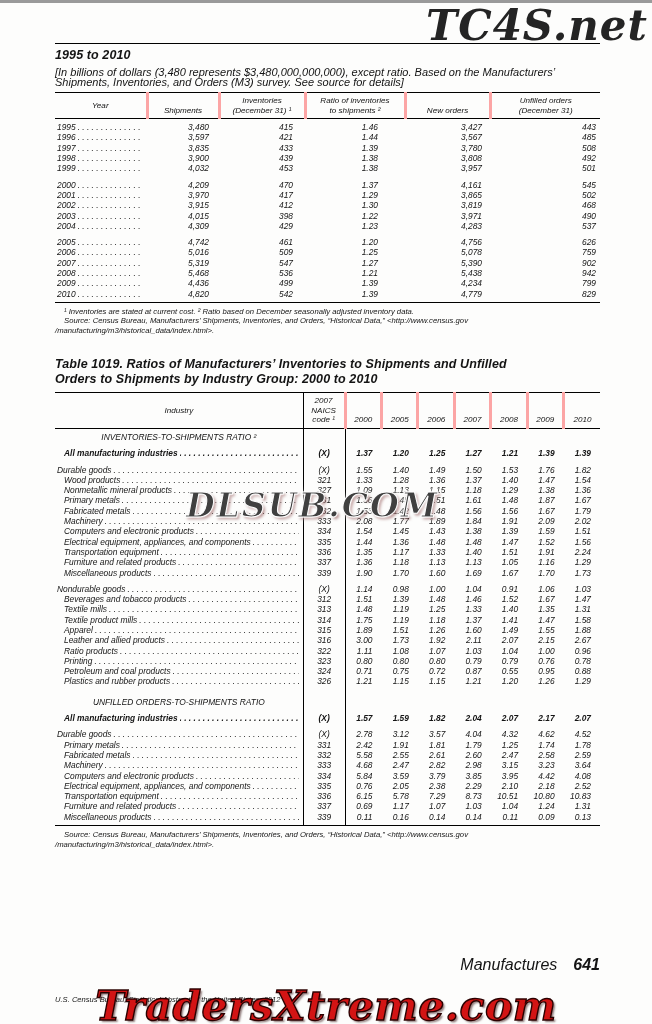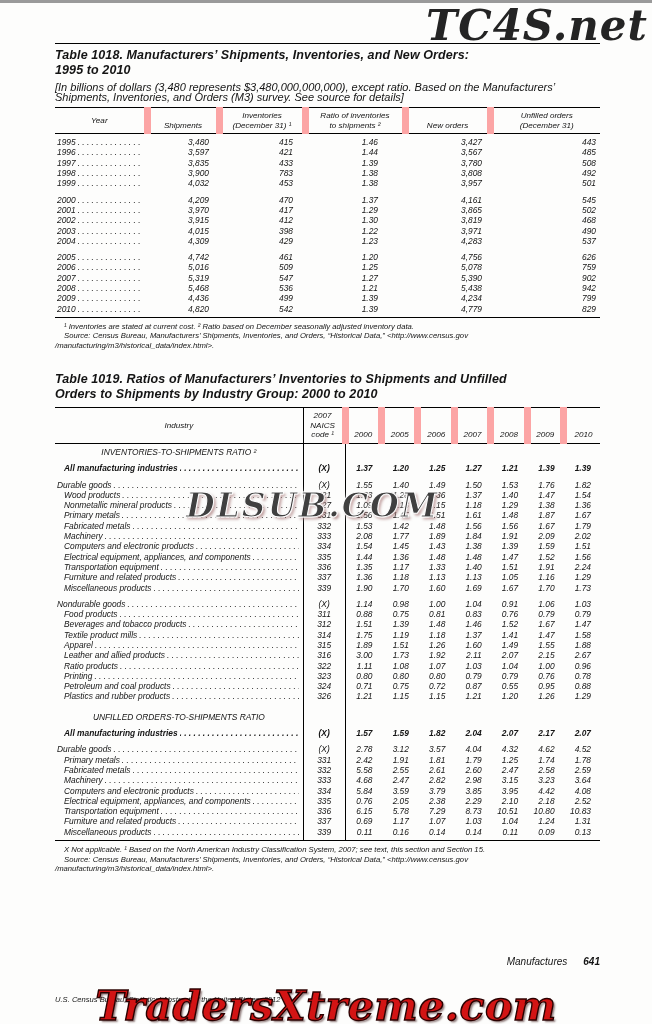--- a/index.html
+++ b/index.html
@@ -11,21 +11,21 @@
   }
   .content { position:absolute; left:55px; top:0; width:545px; }
   .toprule { margin-top:40px; border-top:1.6px solid #000; }
   .t-title { margin-top:4px; font-size:12.5px; font-weight:bold; line-height:15px; letter-spacing:.1px; }
   .t-note { margin-top:5px; font-size:11px; line-height:9.6px; }
   .t-title2 { margin-top:22px; }
 
   table.tbl { width:100%; border-collapse:collapse; table-layout:fixed; margin-top:5px;
     border-top:1px solid #000; border-bottom:1px solid #000; font-size:8.4px; }
   .tbl thead th { font-weight:normal; font-size:8.1px; line-height:9.5px; vertical-align:bottom;
-    padding:3px 2px; border-bottom:1px solid #000; border-left:7px solid #fca5a5; text-align:center; }
+    padding:3px 2px; border-bottom:1px solid #000; border-left:3px solid #fca5a5; text-align:center; }
   .tbl thead th:first-child { border-left:none; }
   .tbl td { line-height:10.3px; padding:0 2px; vertical-align:bottom; }
   .tbl tbody tr:first-child td { padding-top:3px; }
   .tbl tbody tr:last-child td { padding-bottom:3px; }
   tr.gap td { padding-top:6px; }
   tr.gap2 td { padding-top:10px; }
   tr.bold { font-weight:bold; }
   td.num { text-align:right; }
 
   #t1018 thead th.h-year { vertical-align:middle; }
@@ -44,21 +44,21 @@
 
   .lead { display:flex; overflow:hidden; }
   .lead .t { white-space:nowrap; }
   .lead .d { flex:1; overflow:hidden; white-space:nowrap; margin:0 2px; }
   .lead .d::before { content:". . . . . . . . . . . . . . . . . . . . . . . . . . . . . . . . . . . . . . . . . . . . . . . . . . . . . . . . . . . . . . . . . . ."; }
 
   .fn { margin-top:4px; font-size:7.7px; line-height:9.5px; }
   .fn p { text-indent:9px; }
   .fn p.noind { text-indent:0; }
 
-  .runhead { position:absolute; top:953px; right:52px; font-size:10px; color:#141414;padding-left:18px; }
+  .runhead { position:absolute; top:953px; right:52px; font-size:16px; color:#141414;padding-left:18px; }
   .runhead .num { font-weight:bold; margin-left:16px; }
   .imprint { position:absolute; top:992px; left:55px; font-size:7.6px; color:#141414; }
 
   .wm { position:absolute; font-family:"DejaVu Serif",serif; font-weight:bold; white-space:nowrap; z-index:5; }
   .wm-top { top:-2px; right:4px; font-size:42px; color:#242424; letter-spacing:1px; }
   .wm-mid { top:483px; left:186px; font-size:33px; color:#404040; letter-spacing:2px;
     -webkit-text-stroke:1px #ffffff;
     text-shadow:0 0 2px #fff, 0 0 6px rgba(255,255,255,.95), 2px 2px 3px rgba(90,0,0,.55); }
   .wm-bot { top:979px; left:50%; transform:translateX(-50%); font-size:41px; color:#d31414;
     -webkit-text-stroke:1.4px #2a0000; letter-spacing:.5px;
@@ -69,21 +69,20 @@
 
 <div class="page">
 
   <div class="wm wm-top">TC4S.net</div>
 
   <div class="content">
 
     <div class="toprule"></div>
 
     <div class="t-title">
-      <div>Table 1018. Manufacturers’ Shipments, Inventories, and New Orders:</div>
       <div>1995 to 2010</div>
     </div>
 
     <div class="t-note">[In billions of dollars (3,480 represents $3,480,000,000,000), except ratio. Based on the Manufacturers’ Shipments, Inventories, and Orders (M3) survey. See source for details]</div>
 
     <table class="tbl" id="t1018">
       <colgroup>
         <col style="width:92px">
           <col style="width:72px">
           <col style="width:86px">
@@ -154,21 +153,21 @@
   </tr>
 
   <tr>
     <td>
       <span class="lead">
                 <span class="t">1998</span>
                 <span class="d"></span>
               </span>
     </td>
     <td class="num c1">3,900</td>
-    <td class="num c2">783</td>
+    <td class="num c2">439</td>
     <td class="num c3">1.38</td>
     <td class="num c4">3,808</td>
     <td class="num c5">492</td>
   </tr>
 
   <tr>
     <td>
       <span class="lead">
                 <span class="t">1999</span>
                 <span class="d"></span>
@@ -608,54 +607,54 @@
     <td class="code">(X)</td>
     <td class="num">1.14</td>
     <td class="num">0.98</td>
     <td class="num">1.00</td>
     <td class="num">1.04</td>
     <td class="num">0.91</td>
     <td class="num">1.06</td>
     <td class="num">1.03</td>
   </tr>
 
-  <tr class="ind">
-    <td>
-      <span class="lead">
-                <span class="t">Food products</span>
-                <span class="d"></span>
-              </span>
-    </td>
-    <td class="code">311</td>
-    <td class="num">0.88</td>
-    <td class="num">0.75</td>
-    <td class="num">0.81</td>
-    <td class="num">0.83</td>
-    <td class="num">0.76</td>
-    <td class="num">0.79</td>
-    <td class="num">0.79</td>
-  </tr>
 
   <tr class="ind">
     <td>
       <span class="lead">
                 <span class="t">Beverages and tobacco products</span>
                 <span class="d"></span>
               </span>
     </td>
     <td class="code">312</td>
     <td class="num">1.51</td>
     <td class="num">1.39</td>
     <td class="num">1.48</td>
     <td class="num">1.46</td>
     <td class="num">1.52</td>
     <td class="num">1.67</td>
     <td class="num">1.47</td>
   </tr>
 
+  <tr class="ind">
+    <td>
+      <span class="lead">
+                <span class="t">Textile mills</span>
+                <span class="d"></span>
+              </span>
+    </td>
+    <td class="code">313</td>
+    <td class="num">1.48</td>
+    <td class="num">1.19</td>
+    <td class="num">1.25</td>
+    <td class="num">1.33</td>
+    <td class="num">1.40</td>
+    <td class="num">1.35</td>
+    <td class="num">1.31</td>
+  </tr>
 
   <tr class="ind">
     <td>
       <span class="lead">
                 <span class="t">Textile product mills</span>
                 <span class="d"></span>
               </span>
     </td>
     <td class="code">314</td>
     <td class="num">1.75</td>
@@ -952,21 +951,20 @@
     <td class="num">0.14</td>
     <td class="num">0.14</td>
     <td class="num">0.11</td>
     <td class="num">0.09</td>
     <td class="num">0.13</td>
   </tr>
 </tbody>
     </table>
 
     <div class="fn">
-      <p>X Not applicable.  ¹ Based on the North American Industry Classification System, 2007; see text, this section and Section 15.</p>
       <p>Source: Census Bureau, Manufacturers’ Shipments, Inventories, and Orders, “Historical Data,” &lt;http://www.census.gov​/manufacturing/m3/historical_data/index.html&gt;.</p>
     </div>
 
   </div>
 
   <div class="runhead">
     <span>Manufactures</span><span class="num">641</span>
   </div>
 
   <div class="imprint">U.S. Census Bureau, Statistical Abstract of the United States: 2012</div>

